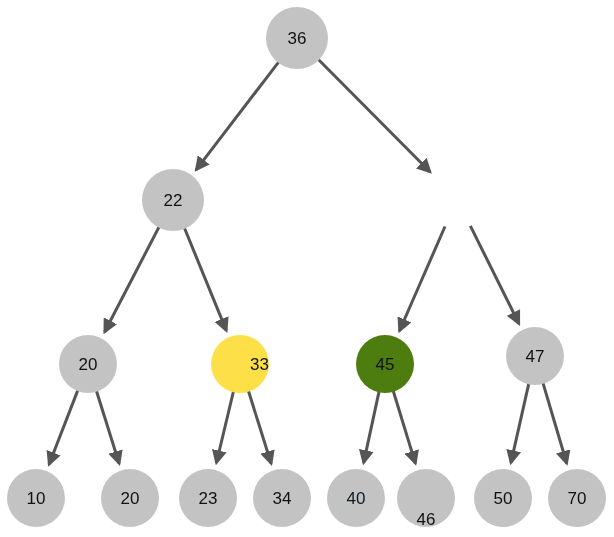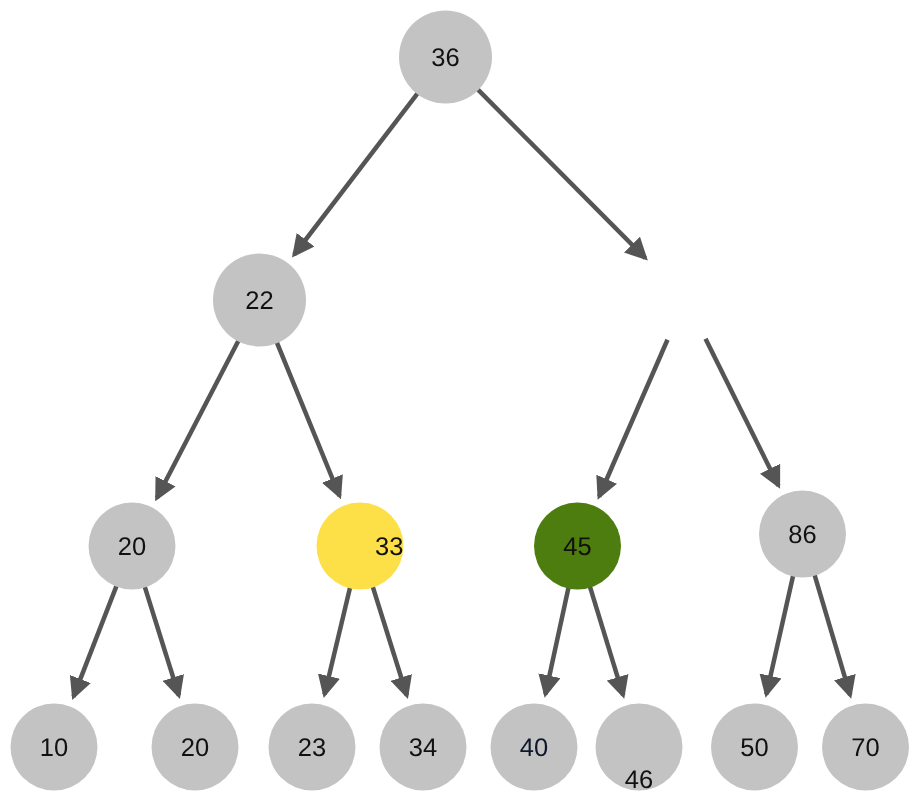--- a/index.html
+++ b/index.html
@@ -84,21 +84,21 @@
       <div class="tree-node" style="left: 59px; top: 335px; width: 58px; height: 58px; background: rgb(195, 195, 195);">
         <span class="node-label" style="color: rgb(17, 17, 17);">20</span>
       </div>
       <div class="tree-node" style="left: 211px; top: 335px; width: 58px; height: 58px; background: #fde047; justify-content: flex-end;">
         <span class="node-label" style="color: rgb(17, 17, 17);">33</span>
       </div>
       <div class="tree-node" style="left: 356px; top: 335px; width: 58px; height: 58px; background: #4d7c0f;">
         <span class="node-label" style="color: rgb(17, 17, 17);">45</span>
       </div>
       <div class="tree-node" style="left: 506px; top: 327px; width: 58px; height: 58px; background: rgb(195, 195, 195);">
-        <span class="node-label" style="color: rgb(17, 17, 17);">86</span>
+        <span class="node-label" style="color: rgb(17, 17, 17);">47</span>
       </div>
       <div class="tree-node" style="left: 7px; top: 469px; width: 58px; height: 58px; background: rgb(195, 195, 195);">
         <span class="node-label" style="color: rgb(17, 17, 17);">10</span>
       </div>
       <div class="tree-node" style="left: 101px; top: 469px; width: 58px; height: 58px; background: rgb(195, 195, 195);">
         <span class="node-label" style="color: rgb(17, 17, 17);">20</span>
       </div>
       <div class="tree-node" style="left: 179px; top: 469px; width: 58px; height: 58px; background: rgb(195, 195, 195);">
         <span class="node-label" style="color: rgb(17, 17, 17);">23</span>
       </div>

